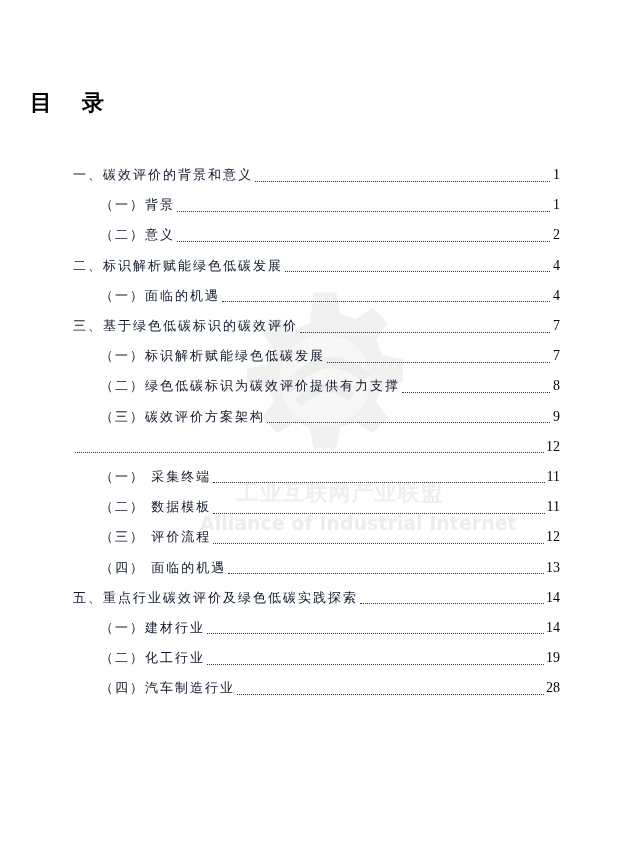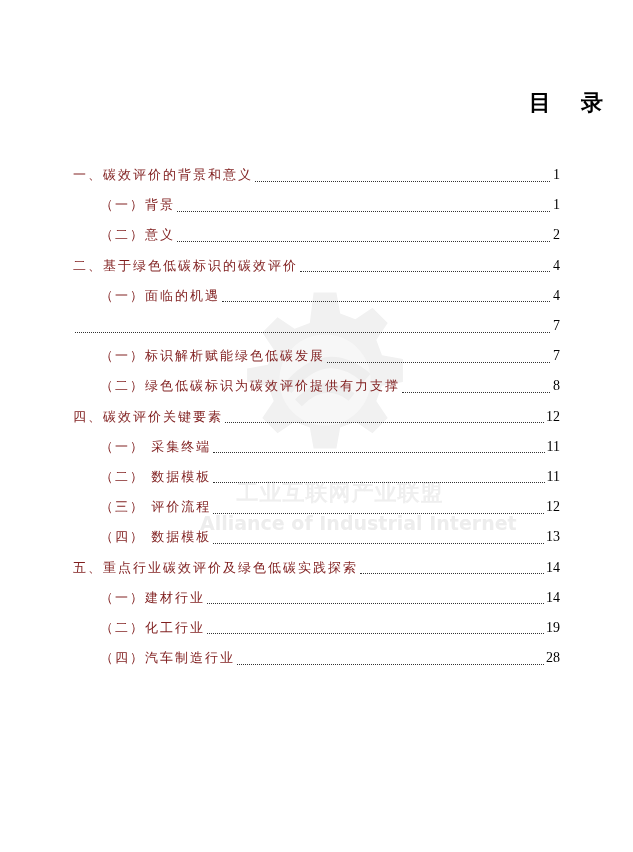--- a/index.html
+++ b/index.html
@@ -7,27 +7,27 @@
          font-family: "DejaVu Sans", "Liberation Sans", sans-serif; color: #111; }
   .page { position: absolute; left: 0; top: 0; width: 633px; height: 852px; background: #fff; }
   .watermark { position: absolute; left: 0; top: 0; width: 633px; height: 852px; pointer-events: none; }
   .wm-gear { position: absolute; left: 230px; top: 285px; width: 190px; height: 190px; }
   .wm-cn { position: absolute; left: 190px; top: 478px; width: 300px; text-align: center;
            font-family: "DejaVu Sans", sans-serif; font-weight: bold; font-size: 22px;
            color: #efefef; letter-spacing: 1px; white-space: nowrap; }
   .wm-en { position: absolute; left: 200px; top: 512px; width: 290px; text-align: center;
            font-family: "DejaVu Sans", sans-serif; font-weight: bold; font-size: 19px;
            color: #ededed; white-space: nowrap; }
-  .title { position: absolute; left: 0; width: 633px; top: 88px; text-align: right;
+  .title { position: absolute; left: 0; width: 633px; top: 88px; text-align: left;
            font-family: "DejaVu Sans", sans-serif; font-weight: bold; font-size: 22px;
            letter-spacing: 30px; text-indent: 30px; color: #000; }
   .toc { position: absolute; left: 73px; top: 160px; width: 487px; }
   .row { position: relative; height: 30.2px; display: flex; align-items: center; font-size: 13px; }
   .row.l2 { padding-left: 27px; }
-  .label { white-space: nowrap; letter-spacing: 2px; color: #7f1d1d; }
+  .label { white-space: nowrap; letter-spacing: 2px; color: #0f172a; }
   .leader { flex: 1; margin: 0 2px; height: 12px; border-bottom: 1.3px dotted #333; position: relative; top: 0px; }
   .page-num { font-family: "Liberation Serif", "DejaVu Serif", serif; font-size: 14px; color: #000; min-width: 8px; text-align: right; }
 </style>
 </head>
 <body>
 
 <div class="page">
 
   <div class="watermark">
     <svg class="wm-gear" viewBox="0 0 100 100">
@@ -54,65 +54,70 @@
       <span class="label">（一）背景</span>
       <span class="leader"></span>
       <span class="page-num">1</span>
     </div>
     <div class="row l2">
       <span class="label">（二）意义</span>
       <span class="leader"></span>
       <span class="page-num">2</span>
     </div>
     <div class="row l1">
-      <span class="label">二、基于绿色低碳标识的碳效评价</span>
+      <span class="label">二、标识解析赋能绿色低碳发展</span>
       <span class="leader"></span>
       <span class="page-num">4</span>
     </div>
     <div class="row l2">
       <span class="label">（一）面临的机遇</span>
       <span class="leader"></span>
       <span class="page-num">4</span>
     </div>
     <div class="row l1">
+      <span class="label">三、基于绿色低碳标识的碳效评价</span>
       <span class="leader"></span>
       <span class="page-num">7</span>
     </div>
     <div class="row l2">
       <span class="label">（一）标识解析赋能绿色低碳发展</span>
       <span class="leader"></span>
       <span class="page-num">7</span>
     </div>
     <div class="row l2">
       <span class="label">（二）绿色低碳标识为碳效评价提供有力支撑</span>
       <span class="leader"></span>
       <span class="page-num">8</span>
     </div>
+    <div class="row l2">
+      <span class="label">（三）碳效评价方案架构</span>
+      <span class="leader"></span>
+      <span class="page-num">9</span>
+    </div>
     <div class="row l1">
-      <span class="label">四、碳效评价关键要素</span>
       <span class="leader"></span>
       <span class="page-num">12</span>
     </div>
     <div class="row l2">
       <span class="label">（一） 采集终端</span>
       <span class="leader"></span>
       <span class="page-num">11</span>
     </div>
     <div class="row l2">
       <span class="label">（二） 数据模板</span>
       <span class="leader"></span>
       <span class="page-num">11</span>
     </div>
     <div class="row l2">
       <span class="label">（三） 评价流程</span>
       <span class="leader"></span>
       <span class="page-num">12</span>
     </div>
     <div class="row l2">
-      <span class="label">（四） 数据模板</span>
+      <span class="label">（四） 面临的机遇</span>
       <span class="leader"></span>
       <span class="page-num">13</span>
     </div>
     <div class="row l1">
       <span class="label">五、重点行业碳效评价及绿色低碳实践探索</span>
       <span class="leader"></span>
       <span class="page-num">14</span>
     </div>
     <div class="row l2">
       <span class="label">（一）建材行业</span>

